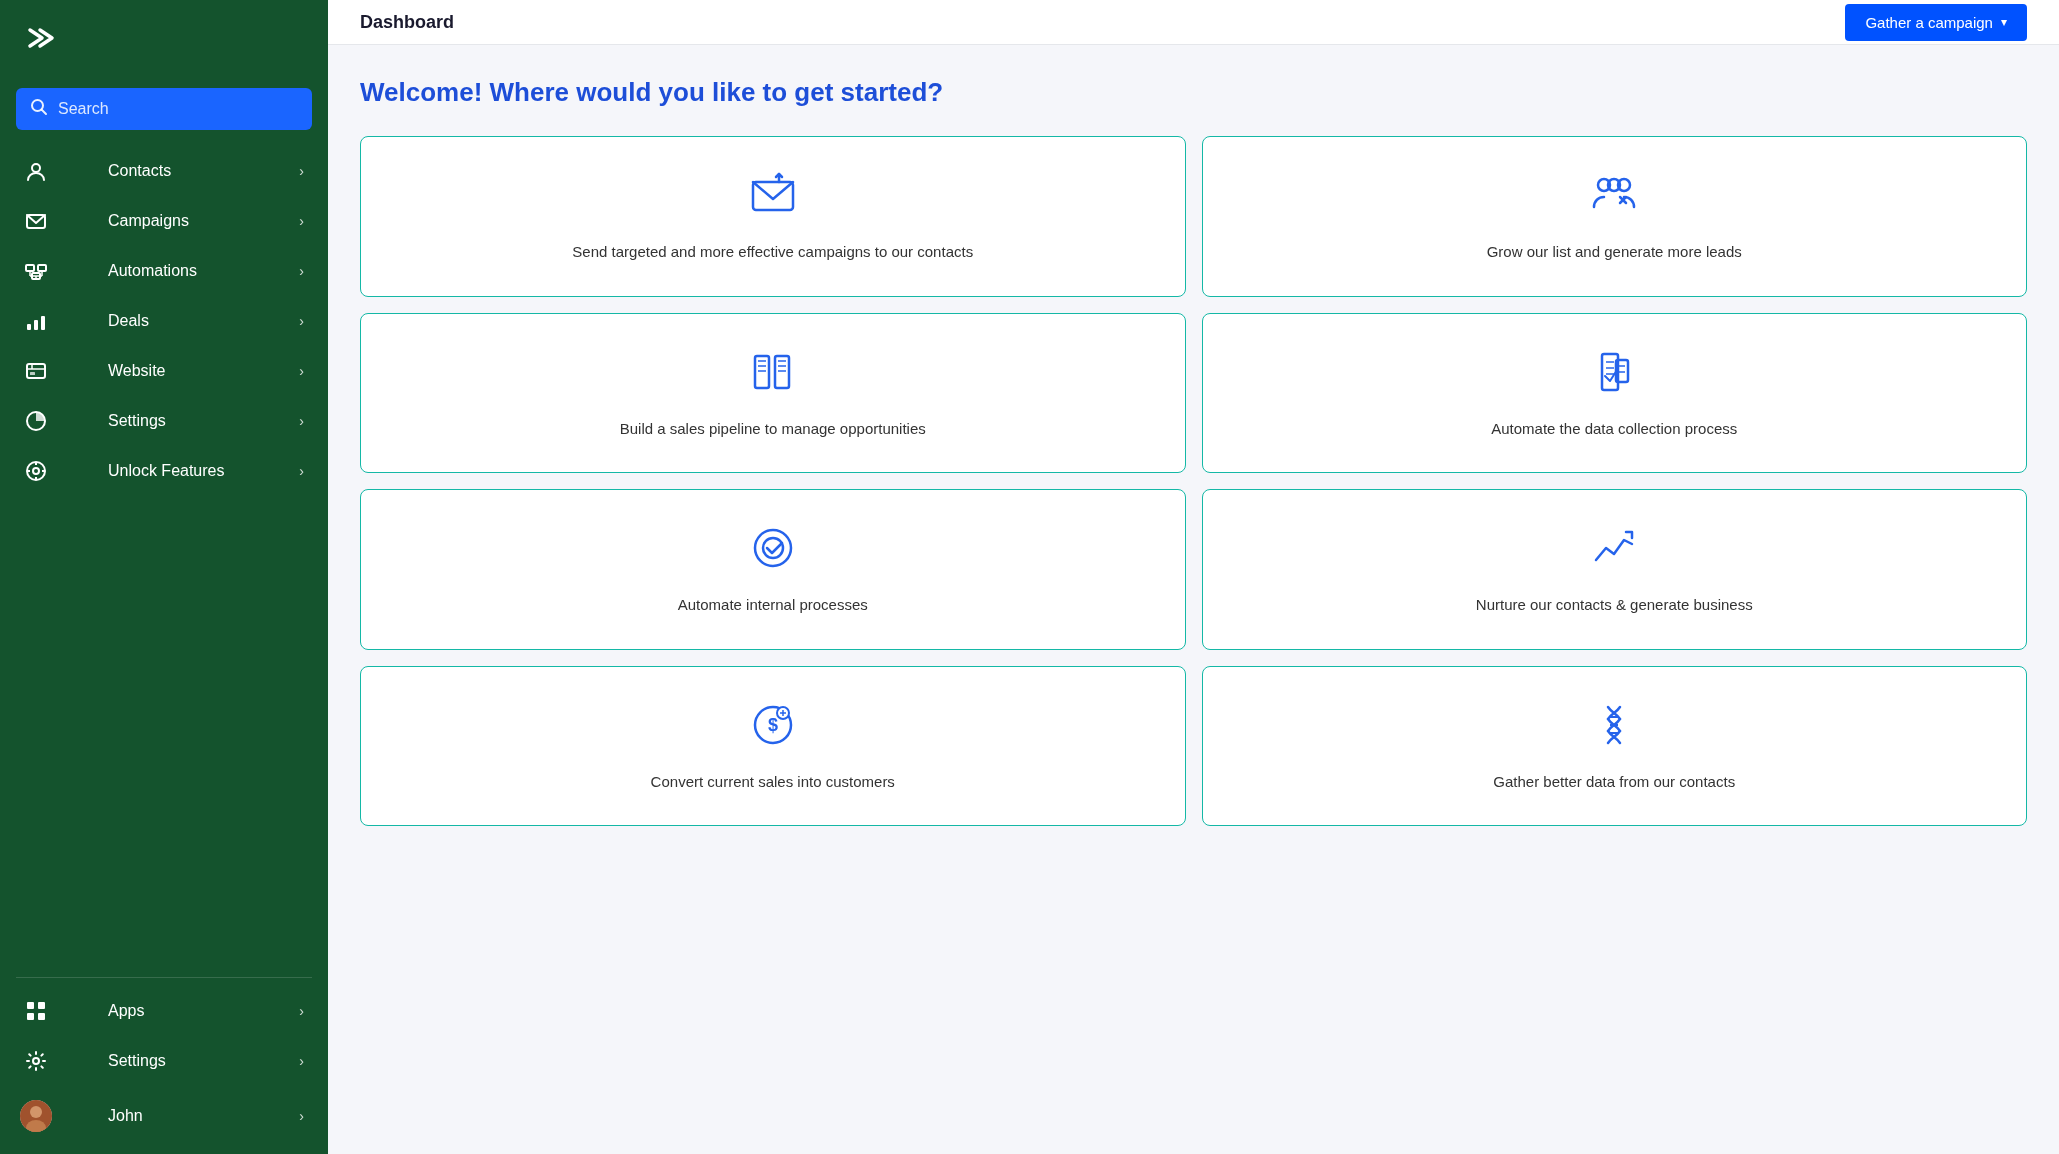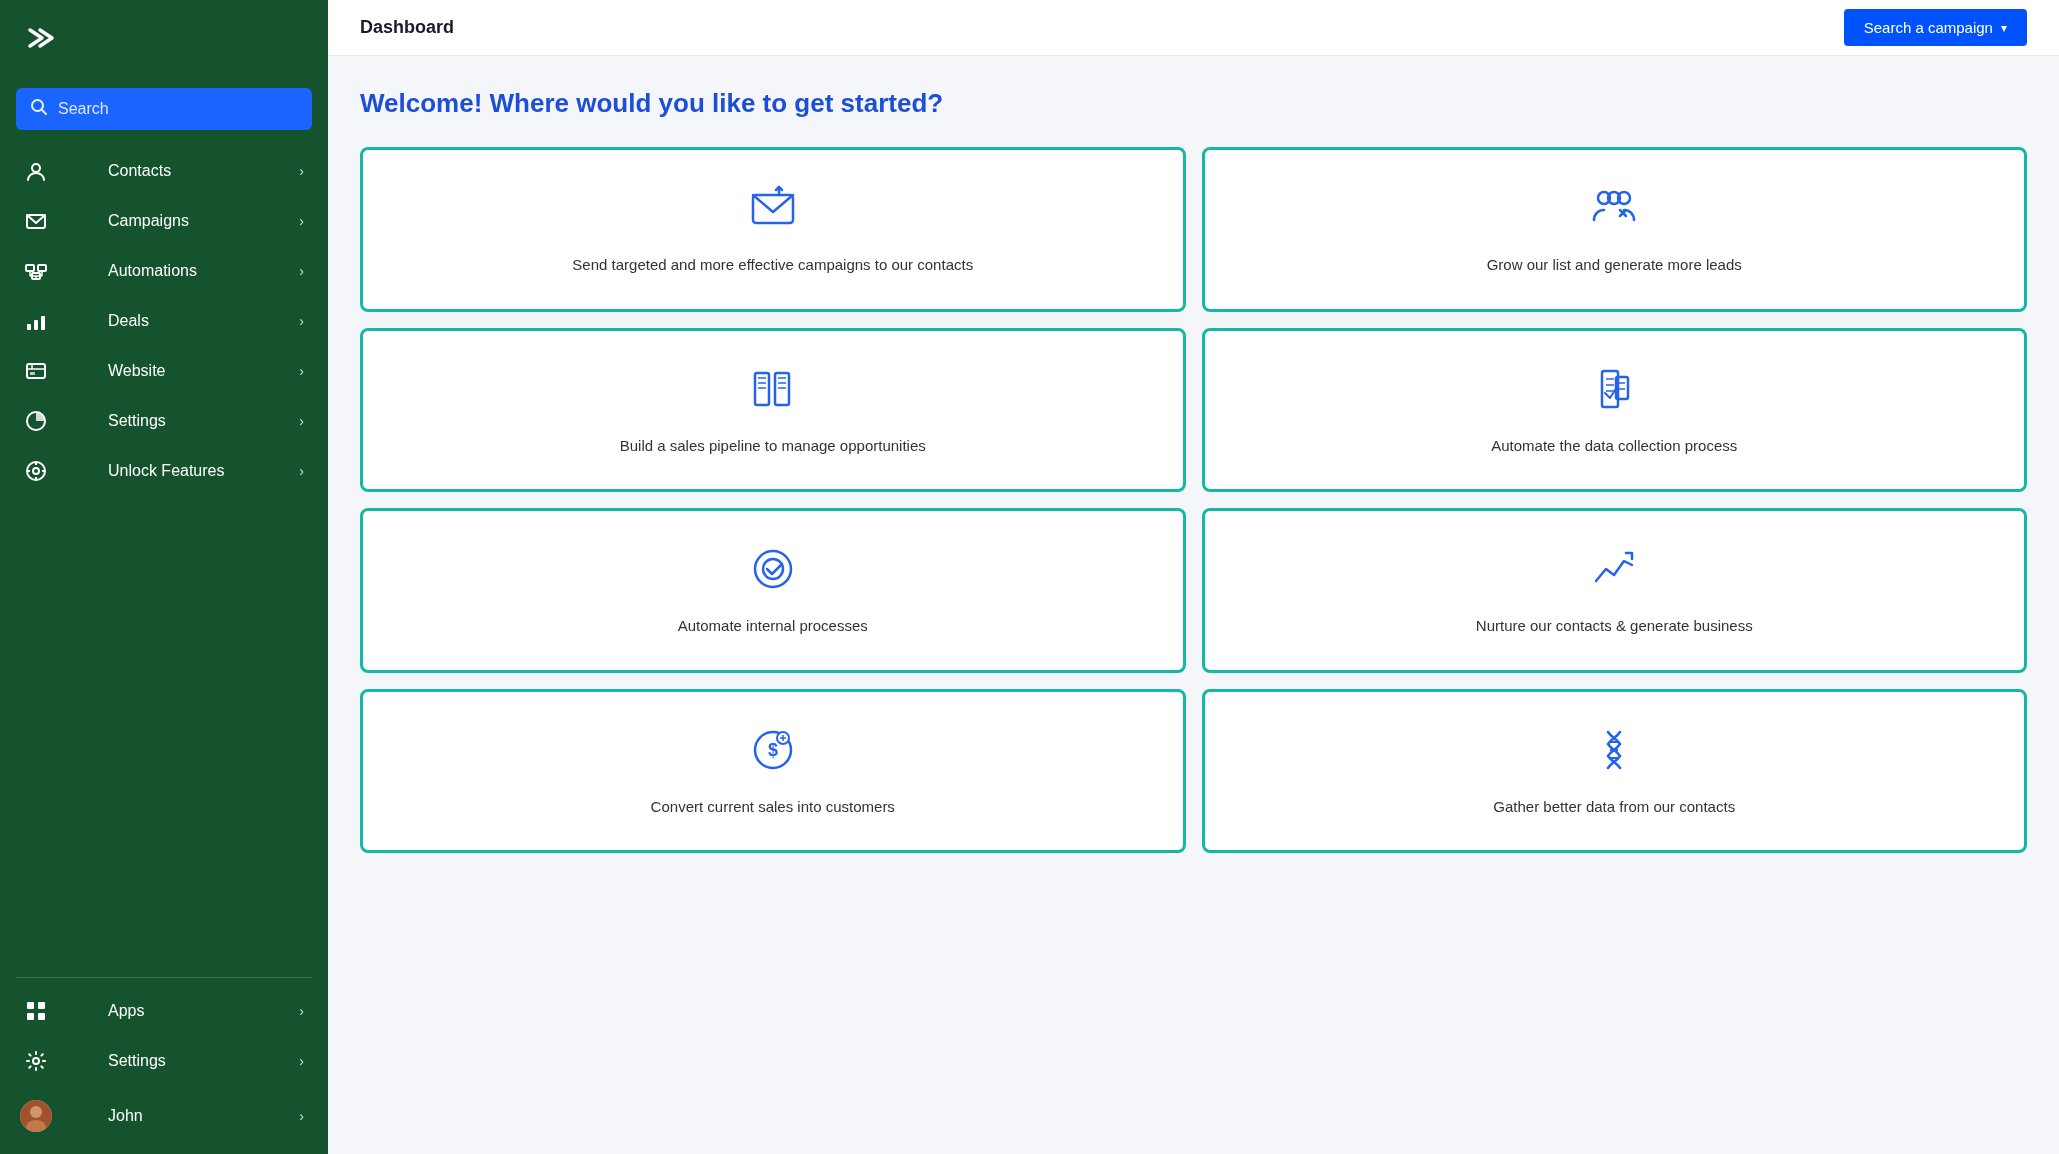--- a/index.html
+++ b/index.html
@@ -111,21 +111,21 @@
       flex: 1;
       display: flex;
       flex-direction: column;
       background: #f5f6fa;
       overflow-y: auto;
     }
 
     #top-bar {
       background: white;
       padding: 0 32px;
-      height: 56px;
+      height: 45px;
       display: flex;
       align-items: center;
       justify-content: space-between;
       border-bottom: 1px solid #e5e7eb;
       flex-shrink: 0;
     }
 
     #page-title {
       font-size: 18px;
       font-weight: 600;
@@ -163,21 +163,21 @@
     }
 
     .cards-grid {
       display: grid;
       grid-template-columns: 1fr 1fr;
       gap: 16px;
     }
 
     .card {
       background: white;
-      border: 3px solid #14b8a6;
+      border: 1px solid #14b8a6;
       border-radius: 8px;
       padding: 32px 24px;
       display: flex;
       flex-direction: column;
       align-items: center;
       justify-content: center;
       min-height: 160px;
       cursor: pointer;
       transition: box-shadow 0.2s;
     }
@@ -357,21 +357,21 @@
     </div>
 
   </div>
 </div>
 
 <div id="main">
 
   <div id="top-bar">
     <span id="page-title">Dashboard</span>
     <button id="create-campaign-btn">
-      <span>Search a campaign</span>
+      <span>Gather a campaign</span>
       <span class="btn-chevron">▾</span>
     </button>
   </div>
 
   <div id="content-area">
     <h1 id="welcome-heading">Welcome! Where would you like to get started?</h1>
 
     <div class="cards-grid">
 
       <div class="card">

